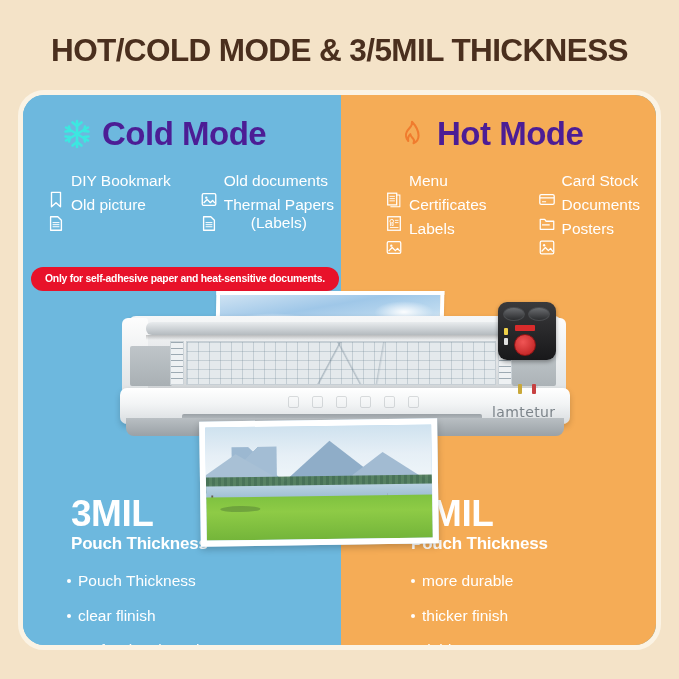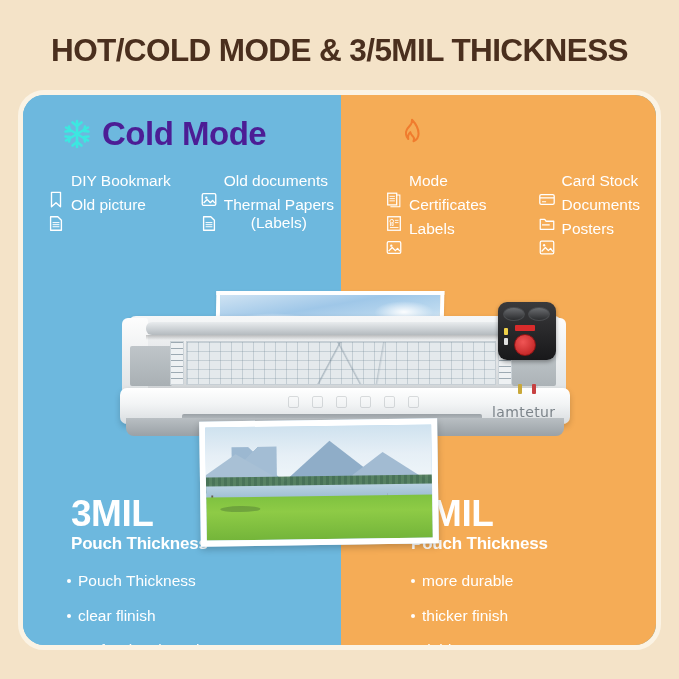--- a/index.html
+++ b/index.html
@@ -440,43 +440,45 @@
                 <line x1="6.2" y1="11.3" x2="13.8" y2="11.3"></line>
                 <line x1="6.2" y1="13.6" x2="13.8" y2="13.6"></line>
               </g>
             </svg>
         </span>
         <span class="item-label">Thermal Papers
 (Labels)</span>
       </div>
     </div>
 
+    <div class="badge">Only for self-adhesive paper and heat-sensitive documents.</div>
 
     <div class="mode-head hot">
       <span class="mode-icon">
         <svg viewBox="0 0 32 32" width="30" height="30">
           <path d="M16 3c1 5-3.5 6.5-5.5 10.5C8.8 16.8 9.6 21 12 23.5c-0.8-3 0.4-5.6 2.2-7.3 0.4 2.6 2 3.4 3.2 5 1.1 1.4 0.9 3.3 0.2 4.6 3.2-1.3 5.4-4.6 5.4-8.2C23 12.2 19.5 6.8 16 3z" fill="none" stroke="#f07c2e" stroke-width="2.2" stroke-linejoin="round"></path>
         </svg>
       </span>
+      <span>Hot Mode</span>
     </div>
 
     <div class="items hot">
       <div class="item">
         <span class="ic">
           <svg viewBox="0 0 20 20" width="18" height="19">
               <rect x="3" y="3" width="10" height="13" fill="none" stroke="#fff" stroke-width="1.4"></rect>
               <path d="M13 5h3.5v13H6" fill="none" stroke="#fff" stroke-width="1.2"></path>
               <g stroke="#fff" stroke-width="1">
                 <line x1="5" y1="6.5" x2="11" y2="6.5"></line>
                 <line x1="5" y1="9" x2="11" y2="9"></line>
                 <line x1="5" y1="11.5" x2="11" y2="11.5"></line>
               </g>
             </svg>
         </span>
-        <span class="item-label">Mode</span>
+        <span class="item-label">Menu</span>
       </div>
       <div class="item">
         <span class="ic">
           <svg viewBox="0 0 20 20" width="18" height="19">
               <rect x="2" y="4.5" width="16" height="11" rx="1.6" fill="none" stroke="#fff" stroke-width="1.4"></rect>
               <line x1="2" y1="8.3" x2="18" y2="8.3" stroke="#fff" stroke-width="1.4"></line>
               <line x1="4.5" y1="12.5" x2="9" y2="12.5" stroke="#fff" stroke-width="1.2"></line>
             </svg>
         </span>
         <span class="item-label">Card Stock</span>

